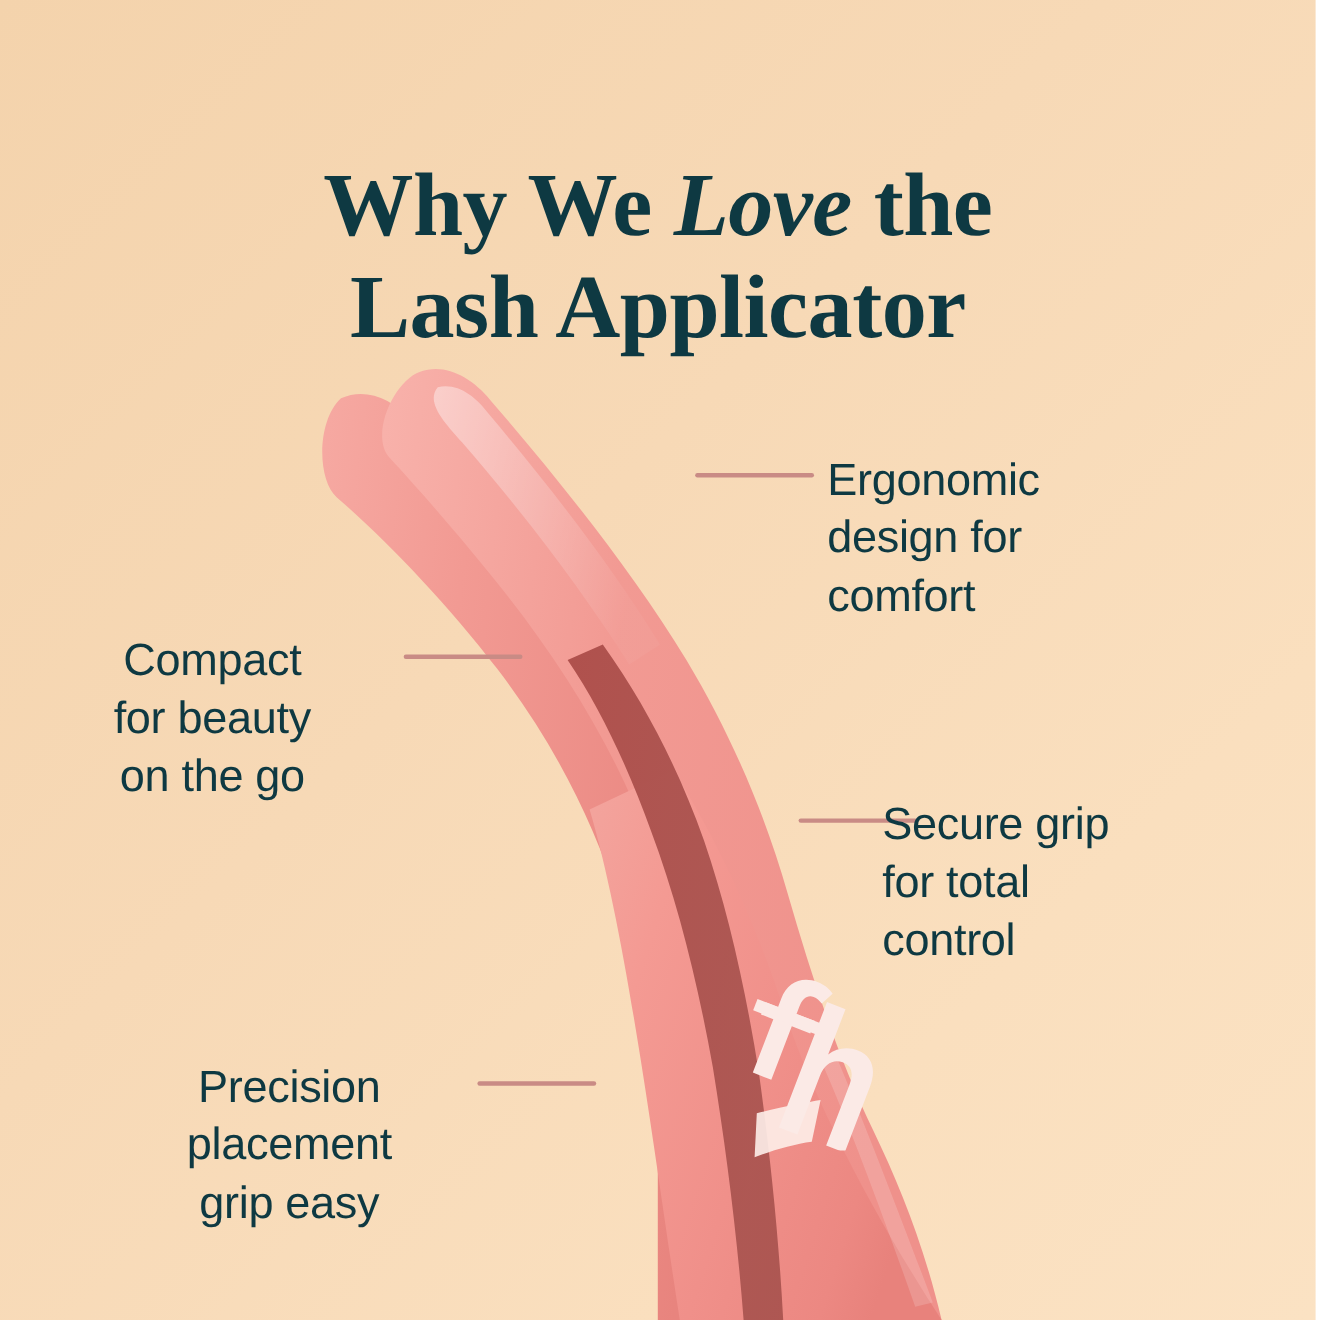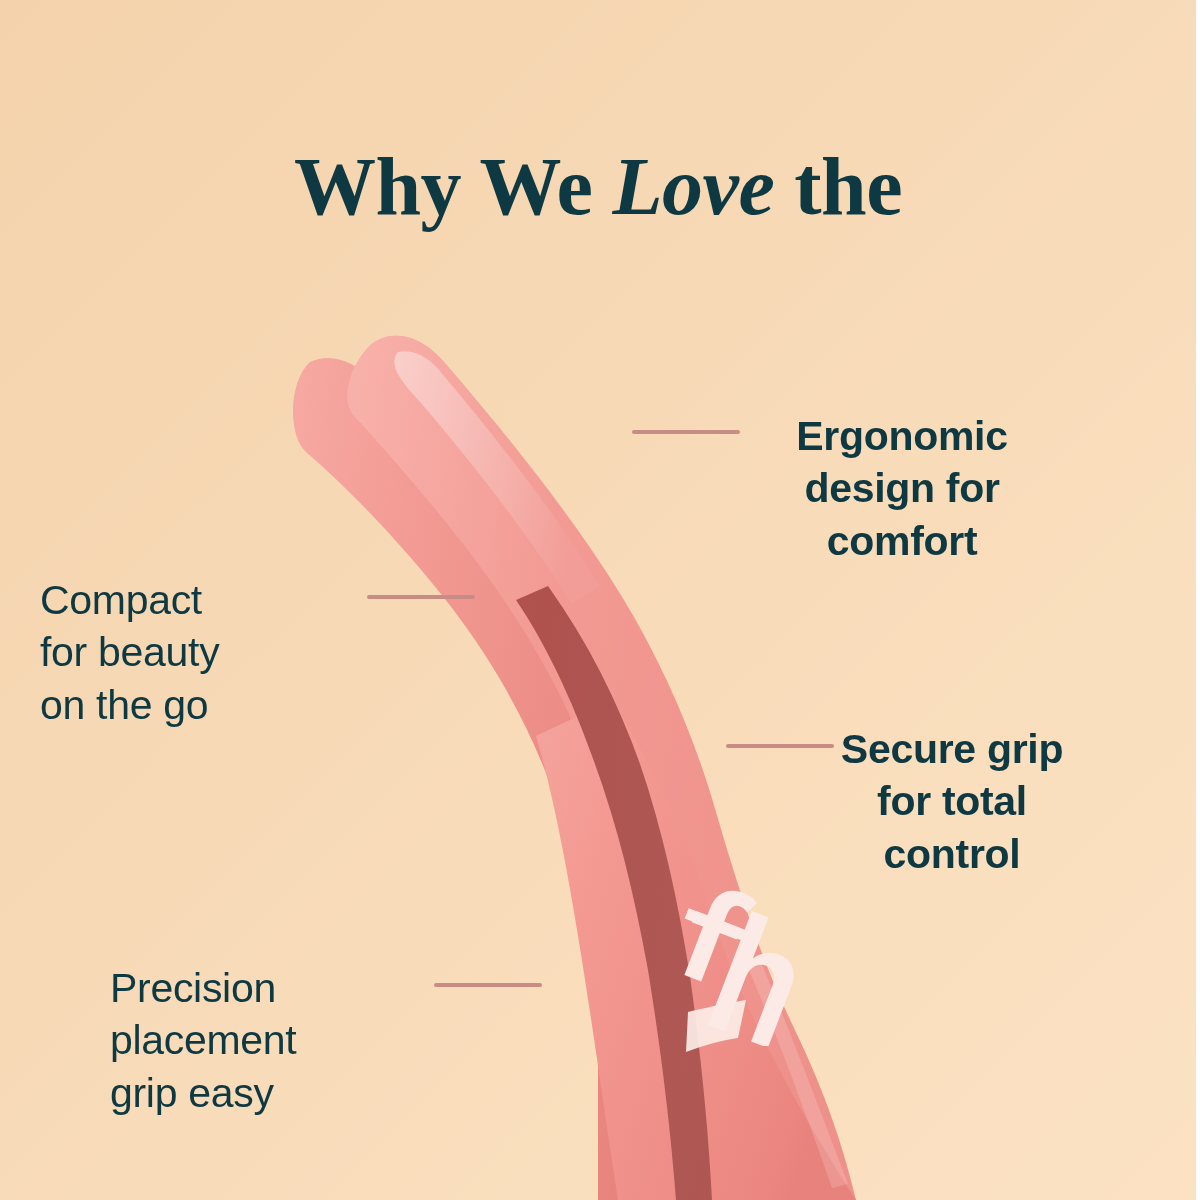--- a/index.html
+++ b/index.html
@@ -47,22 +47,22 @@
   .callout {
     position: absolute;
     color: #0e3942;
     font-family: "Liberation Sans", sans-serif;
     font-size: 41px;
     line-height: 1.28;
     font-weight: 500;
     letter-spacing: -0.3px;
     white-space: pre-line;
   }
-  .callout.left  { text-align: left; }
-  .callout.right { text-align: center; font-weight: bold;  }
+  .callout.left  { text-align: center; }
+  .callout.right { text-align: left;  }
 
   .leader {
     position: absolute;
     height: 4px;
     border-radius: 3px;
     background: #c98b85;
   }
 
   
   #brand-logo {
@@ -206,20 +206,21 @@
                L 130 91
                C 130 80, 126 74, 117 74
                C 108 74, 102 81, 102 93
                L 102 150
                L 84 150 Z"></path>
     </g>
   </svg>
 
   <h1 class="headline">
     <span><span>Why We </span><span class="emph">Love</span><span> the</span></span><br>
+    <span>Lash Applicator</span>
   </h1>
 
   <div class="leader" style="left:632px; top:430px; width:108px;"></div>
   <div class="callout right" style="left:752px; top:410px; width:300px;">Ergonomic
 design for
 comfort</div>
 
   <div class="leader" style="left:367px; top:595px; width:108px;"></div>
   <div class="callout left" style="left:40px; top:574px; width:306px;">Compact
 for beauty

